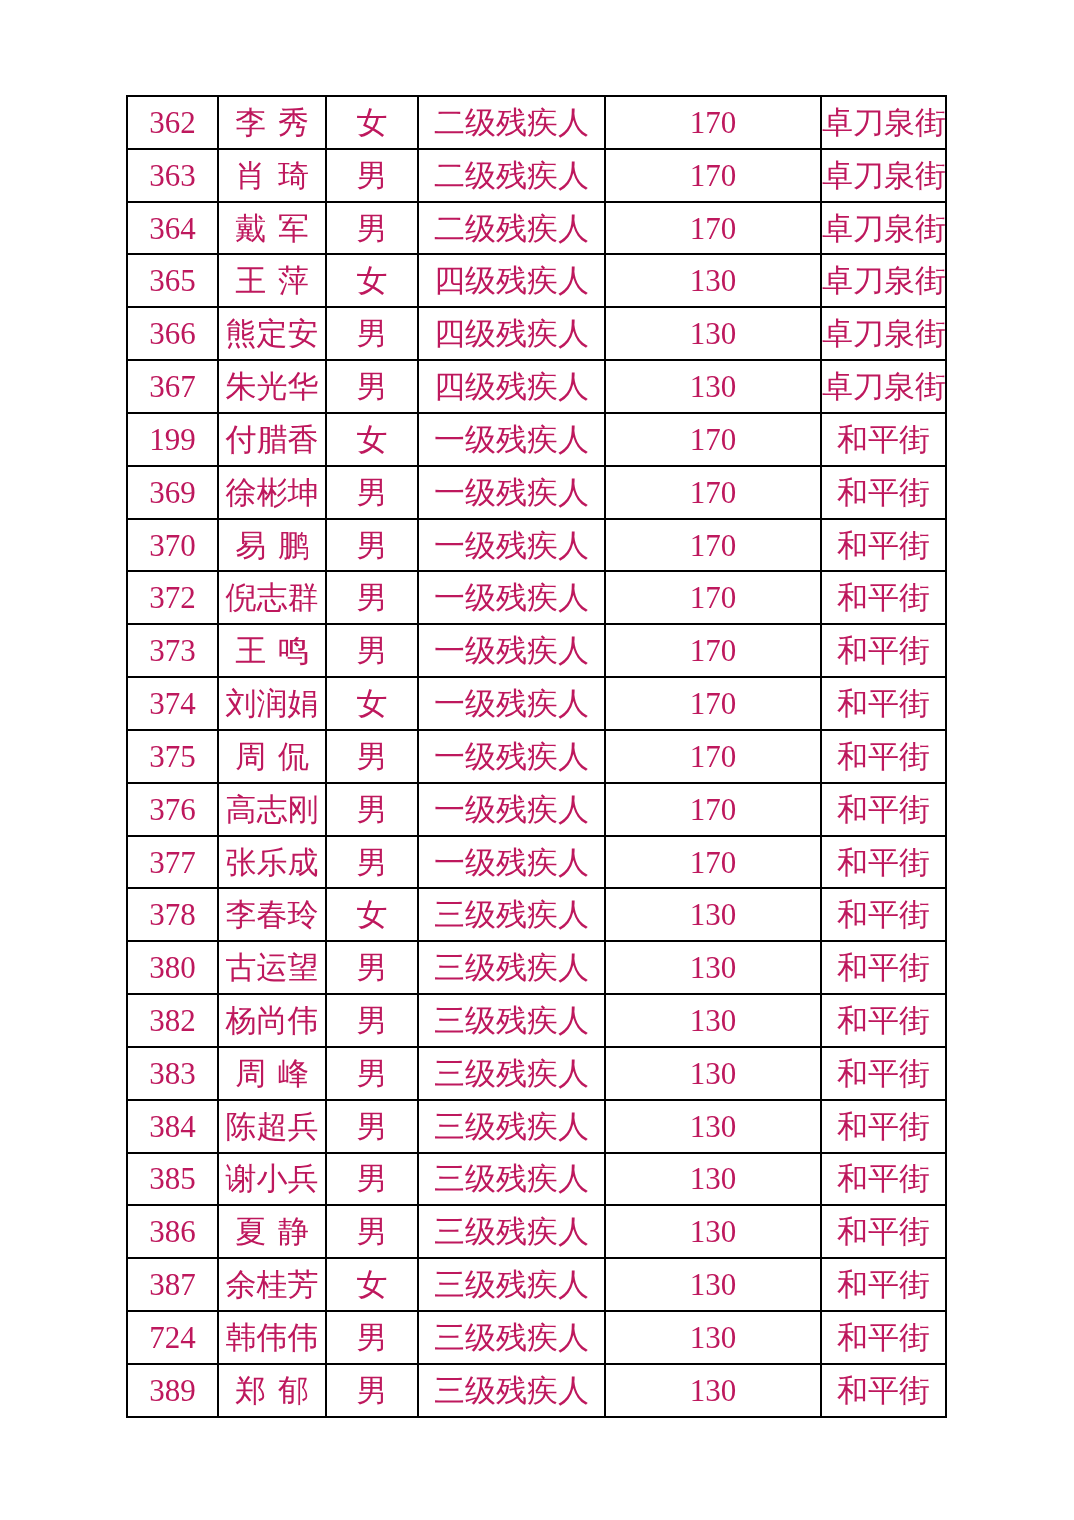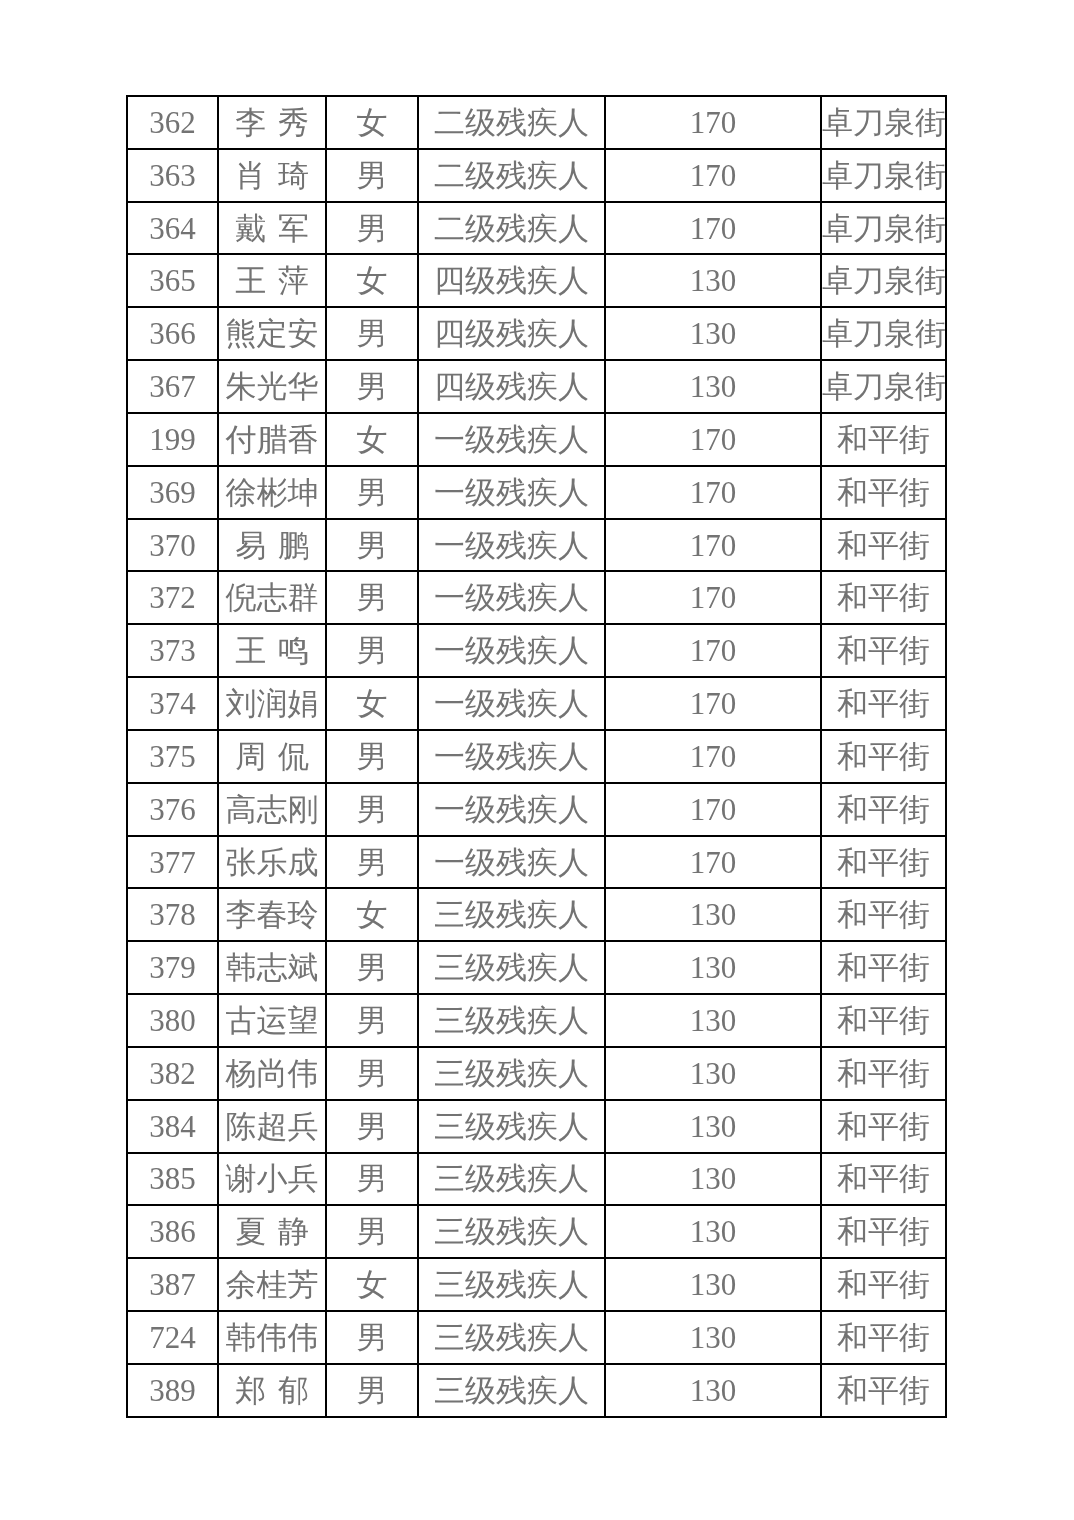--- a/index.html
+++ b/index.html
@@ -5,21 +5,21 @@
   html, body {
     margin: 0;
     padding: 0;
     background: #ffffff;
   }
   .page {
     position: relative;
     width: 1074px;
     height: 1520px;
     background: #ffffff;
-    color: #737373;
+    color: #be185d;
     font-family: "Liberation Serif", "DejaVu Serif", serif;
     overflow: hidden;
   }
   table.records {
     position: absolute;
     left: 126px;
     top: 95px;
     width: 819px;
     height: 1323px;
     border-collapse: collapse;
@@ -174,38 +174,38 @@
         </tr>
         <tr>
           <td class="cell-no">378</td>
           <td class="cell-name">李春玲</td>
           <td class="cell-gender">女</td>
           <td class="cell-level">三级残疾人</td>
           <td class="cell-amount">130</td>
           <td class="cell-street">和平街</td>
         </tr>
         <tr>
-          <td class="cell-no">379</td>
-          <td class="cell-name">韩志斌</td>
-          <td class="cell-gender">男</td>
-          <td class="cell-level">三级残疾人</td>
-          <td class="cell-amount">130</td>
-          <td class="cell-street">和平街</td>
-        </tr>
-        <tr>
           <td class="cell-no">380</td>
           <td class="cell-name">古运望</td>
           <td class="cell-gender">男</td>
           <td class="cell-level">三级残疾人</td>
           <td class="cell-amount">130</td>
           <td class="cell-street">和平街</td>
         </tr>
         <tr>
           <td class="cell-no">382</td>
           <td class="cell-name">杨尚伟</td>
+          <td class="cell-gender">男</td>
+          <td class="cell-level">三级残疾人</td>
+          <td class="cell-amount">130</td>
+          <td class="cell-street">和平街</td>
+        </tr>
+        <tr>
+          <td class="cell-no">383</td>
+          <td class="cell-name">周 峰</td>
           <td class="cell-gender">男</td>
           <td class="cell-level">三级残疾人</td>
           <td class="cell-amount">130</td>
           <td class="cell-street">和平街</td>
         </tr>
         <tr>
           <td class="cell-no">384</td>
           <td class="cell-name">陈超兵</td>
           <td class="cell-gender">男</td>
           <td class="cell-level">三级残疾人</td>

